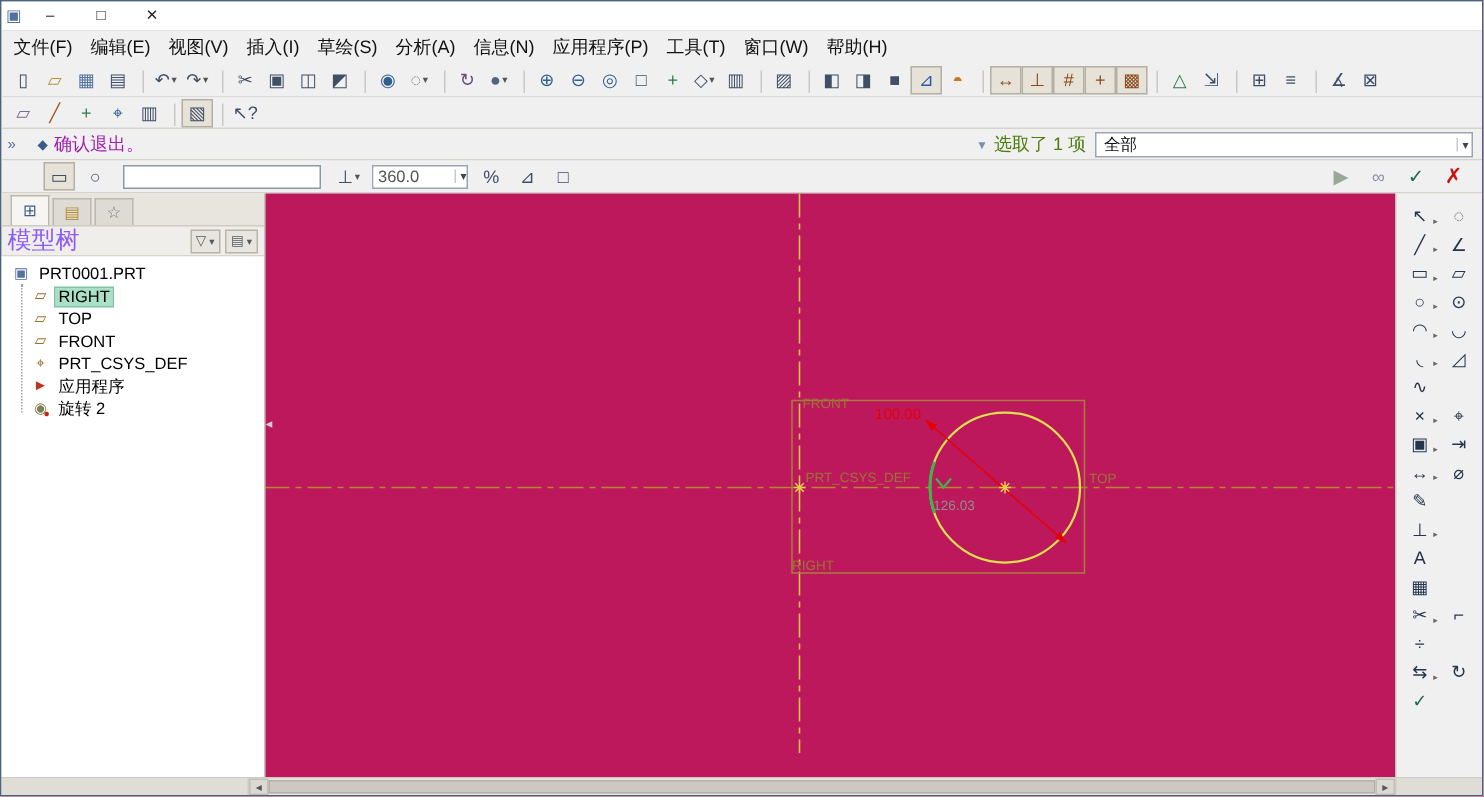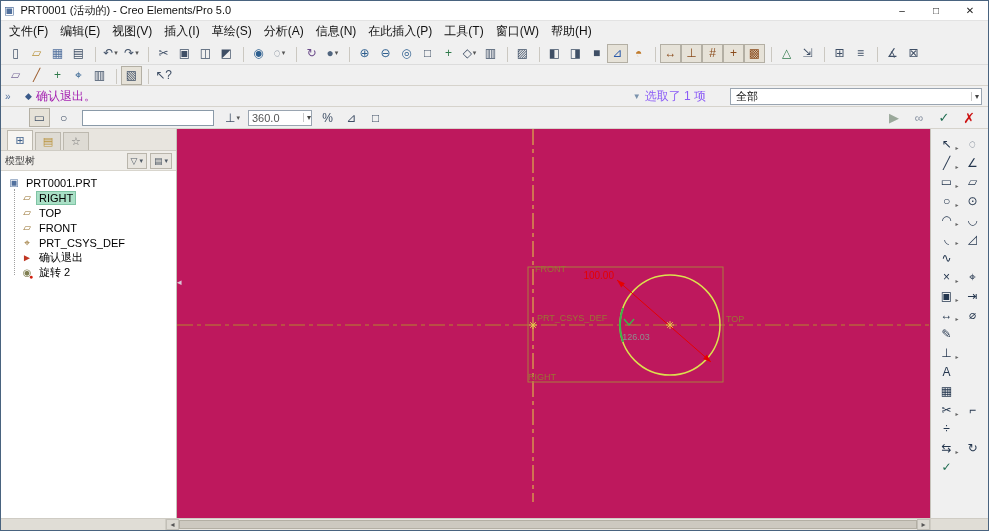--- a/index.html
+++ b/index.html
@@ -23,21 +23,21 @@
   .tbtn[data-sep="1"]::before{content:"";position:absolute;left:-6px;top:2px;height:15px;width:1px;background:#cbc8c1}
   .tbtn[data-dd="1"]::after{content:"▾";font-size:7px;color:#555;margin-left:1px}
   .tbtn[data-pressed="1"]{background:#e6e2d8;border:1px solid #b3afa4}
 
   .msgbar{height:21px;display:flex;align-items:center;background:#f0f0f0;border-bottom:1px solid #d6d3cc;padding:0 4px;font-size:12px;gap:4px;flex:none}
   .gutter{color:#52719e;font-size:10px;width:16px}
   .msg-icon{color:#3a5a8a;font-size:9px}
   .msg-text{color:#a21caf}
   .flex-spacer{flex:1}
   .filter-icon{color:#7a92ac;font-size:8px}
-  .status{color:#8b5cf6;margin-right:20px;white-space:nowrap}
+  .status{color:#4d7c0f;margin-right:2px;white-space:nowrap}
   .combo{display:inline-flex;align-items:center;background:#fff;border:1px solid #9aa5b1;height:17px;padding:0 2px 0 5px;width:252px;justify-content:space-between;margin-right:2px}
   .combo-val{font-size:11px;color:#111}
   .combo-arrow{font-size:8px;color:#444;border-left:1px solid #c9c9c9;padding-left:3px}
 
   .dashbar{height:22px;display:flex;align-items:center;background:#f0f0f0;border-bottom:1px solid #d6d3cc;padding-left:28px;gap:3px;font-size:12px;flex:none}
   .collector{width:132px;height:16px;border:1px solid #8a9aa8;background:#fff;margin:0 5px;font-size:11px;padding:0 3px;font-family:inherit}
   .combo.small{width:64px;height:16px;padding:0;margin:0 2px}
   .angle-input{width:48px;border:none;outline:none;font-size:11px;color:#555;padding:0 3px;font-family:inherit}
   .dbtn{width:22px;height:18px;display:flex;align-items:center;justify-content:center;font-size:13px}
   .dbtn.preview{color:#9aa89a}
@@ -47,21 +47,21 @@
 
   .tabsbar{height:16px;display:flex;align-items:center;gap:26px;padding-left:24px;background:#f0f0f0;border-bottom:1px solid #cfccc4;font-size:12px;flex:none}
   .dtab{color:#333}
 
   .main{flex:1;display:flex;min-height:0}
   .left-panel{width:176px;background:#f0eeea;border-right:1px solid #c6c2ba;display:flex;flex-direction:column;font-size:11px;flex:none}
   .panel-tabs{height:22px;display:flex;align-items:flex-end;gap:2px;padding:2px 0 0 6px;background:#e8e5df;border-bottom:1px solid #cfccc4}
   .ptab{width:26px;height:18px;display:flex;align-items:center;justify-content:center;font-size:11px;background:#dedbd4;border:1px solid #bcb8ae;border-bottom:none}
   .ptab[data-active="1"]{background:#f7f5f1;height:20px}
   .tree-header{height:20px;display:flex;align-items:center;padding:0 4px;border-bottom:1px solid #d8d5cd}
-  .tree-title{font-size:10px;color:#404040;flex:1}
+  .tree-title{font-size:16px;color:#8b5cf6;flex:1}
   .th-btn{display:inline-flex;align-items:center;border:1px solid #b9b5ab;background:#e8e5df;height:16px;padding:0 3px;margin-left:3px;font-size:9px;color:#4f5a66;gap:2px}
   .th-btn .dd{font-size:7px}
   .tree{flex:1;background:#fff;position:relative;padding-top:4px;overflow:hidden}
   .tree-guide{position:absolute;left:13px;top:18px;height:86px;border-left:1px dotted #a0a0a0}
   .titem{height:15px;display:flex;align-items:center;gap:3px;position:relative}
   .titem[data-level="0"]{padding-left:7px}
   .titem[data-level="1"]{padding-left:20px}
   .ti-icon{font-size:10px;width:12px;text-align:center}
   .ti-badge{color:#d02010;font-size:7px;margin-left:-7px;margin-top:7px;width:5px}
   .ti-label{padding:0 2px;white-space:nowrap}
@@ -82,21 +82,20 @@
   .hs-thumb{flex:1;background:#cdc9c0;border:1px solid #b3afa4;margin:1px 0}
   .hs-end{width:58px;background:#e0ddd6;border-left:1px solid #cfccc4}
 </style>
 </head>
 <body>
 
 <div class="window">
 
   <div class="titlebar">
     <span class="app-icon">▣</span>
-    <span class="title">PRT0001 (活动的) - Creo Elements/Pro 5.0</span>
     <span class="wctl">–</span>
     <span class="wctl">□</span>
     <span class="wctl">✕</span>
   </div>
 
   <div class="menubar">
 
       <span class="menu-item">文件(F)</span>
 
       <span class="menu-item">编辑(E)</span>
@@ -104,21 +103,21 @@
       <span class="menu-item">视图(V)</span>
 
       <span class="menu-item">插入(I)</span>
 
       <span class="menu-item">草绘(S)</span>
 
       <span class="menu-item">分析(A)</span>
 
       <span class="menu-item">信息(N)</span>
 
-      <span class="menu-item">在此插入(P)</span>
+      <span class="menu-item">应用程序(P)</span>
 
       <span class="menu-item">工具(T)</span>
 
       <span class="menu-item">窗口(W)</span>
 
       <span class="menu-item">帮助(H)</span>
 
   </div>
 
   <div class="toolbar tb1">
@@ -304,21 +303,21 @@
 
           <div class="titem" data-level="1">
             <span class="ti-icon" style="color:#96712e">⌖</span>
             <span class="ti-badge"></span>
             <span class="ti-label">PRT_CSYS_DEF</span>
           </div>
 
           <div class="titem" data-level="1">
             <span class="ti-icon" style="color:#c03522">►</span>
             <span class="ti-badge"></span>
-            <span class="ti-label">确认退出</span>
+            <span class="ti-label">应用程序</span>
           </div>
 
           <div class="titem" data-level="1">
             <span class="ti-icon" style="color:#7f7f52">◉</span>
             <span class="ti-badge">●</span>
             <span class="ti-label">旋转 2</span>
           </div>
 
       </div>
     </div>

